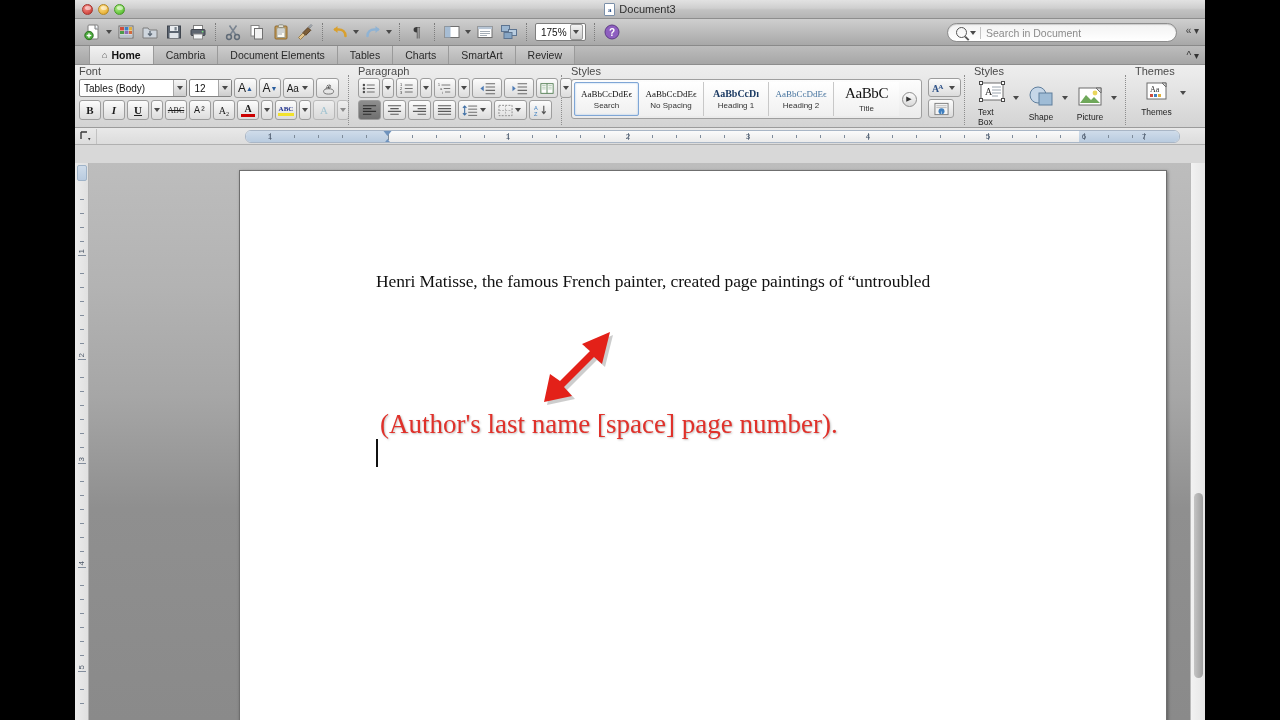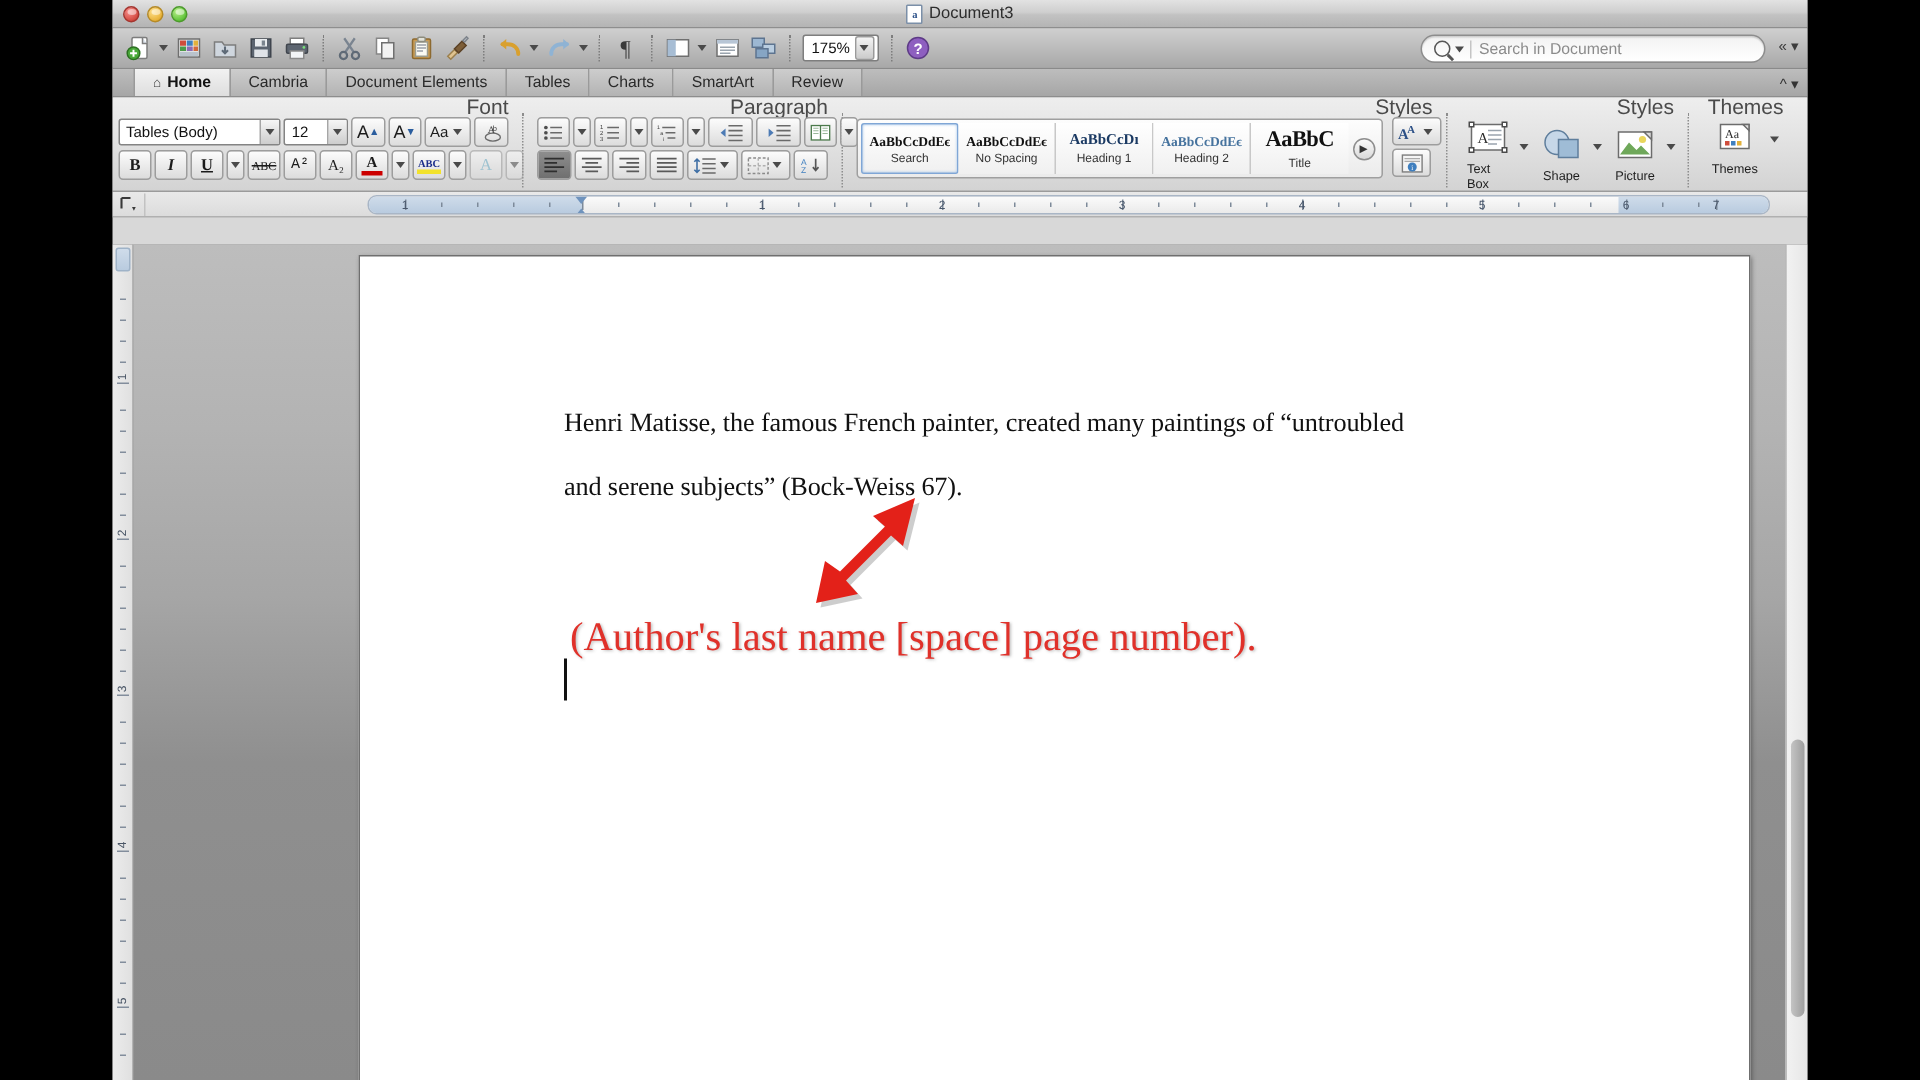--- a/index.html
+++ b/index.html
@@ -122,21 +122,21 @@
 
   
   .ribbon {
     height: 63px; position: relative;
     background: linear-gradient(to bottom, #eeeeee 0%, #e4e4e4 40%, #d3d3d3 100%);
     border-bottom: 1px solid #9b9b9b;
     display: flex; padding-top: 1px;
   }
   .grp { position: relative; padding: 0 4px; height: 100%; }
   .grp-title {
-    text-align: right; font-size: 14px; color: #4a4a4a;
+    text-align: left; font-size: 11px; color: #4a4a4a;
     height: 11px; line-height: 11px;
   }
   .grp-body { display: flex; flex-direction: column; gap: 2px; padding-top: 1px; }
   .row { display: flex; align-items: center; gap: 2px; }
   .vsep {
     border-left: 1px dotted #8d8d8d; height: 50px; align-self: flex-end;
     margin: 0 5px 2px 5px;
   }
 
   .fld {
@@ -168,21 +168,21 @@
     border: 1px solid #9f9f9f; border-radius: 3px; height: 40px;
     padding: 2px; margin-top: 1px;
   }
   .sty {
     width: 65px; display: flex; flex-direction: column; align-items: center;
     justify-content: center; border-right: 1px solid #c8c8c8;
     background: linear-gradient(to bottom,#ffffff,#f0f0f0);
   }
   .sty.sel { border: 1px solid #7fa6d6; border-radius: 2px; box-shadow: 0 0 2px #9dc0e8 inset; }
   .sty .prev { font-size: 9px; color: #111; font-family:"Liberation Serif",serif;
-    white-space: nowrap; overflow: hidden; width: 62px; text-align:center;font-weight:bold; }
+    white-space: nowrap; overflow: hidden; width: 62px; text-align:center; }
   .sty .lbl { font-size: 8px; color: #333; margin-top: 2px; }
   .sty.s-h1 .prev { font-weight: bold; color: #1b3a63; font-size: 10px; }
   .sty.s-h2 .prev { color: #46739e; }
   .sty.s-title .prev { font-size: 15px; letter-spacing: -.4px; }
   .gal-more {
     width: 20px; display:flex;align-items:center;justify-content:center;
   }
   .circbtn {
     width: 15px; height: 15px; border-radius: 50%;
     background: linear-gradient(to bottom,#fbfbfb,#d9d9d9);
@@ -915,22 +915,21 @@
         <div class="vtick" style="top:492px"></div>
       <div class="vtick maj" style="top:508px"></div>
       <div class="vnum" style="top:502px">5</div>
       <div class="vtick" style="top:526px"></div>
         <div class="vtick" style="top:540px"></div>
     </div>
 
     <div class="canvas-bg"></div>
 
     <div class="page">
-      <div class="para p1">Henri Matisse, the famous French painter, created many paintings of “untroubled</div>
-      <div class="para p2">and serene subjects” (Bock-Weiss 67).</div>
+      <div class="para p1">Henri Matisse, the famous French painter, created page paintings of “untroubled</div>
 
       <div class="arrow-wrap">
         <svg width="80" height="80" viewBox="0 0 80 80">
           <g transform="translate(2,4)">
             <path d="M72 2 L44 14 L52 21 L22 51 L12 44 L6 72 L34 66 L26 57 L56 27 L64 34 Z" fill="rgba(90,90,90,.30)" transform="translate(3,3)"></path>
             <path d="M72 2 L44 14 L52 21 L22 51 L12 44 L6 72 L34 66 L26 57 L56 27 L64 34 Z" fill="#e32119"></path>
           </g>
         </svg>
       </div>
 

